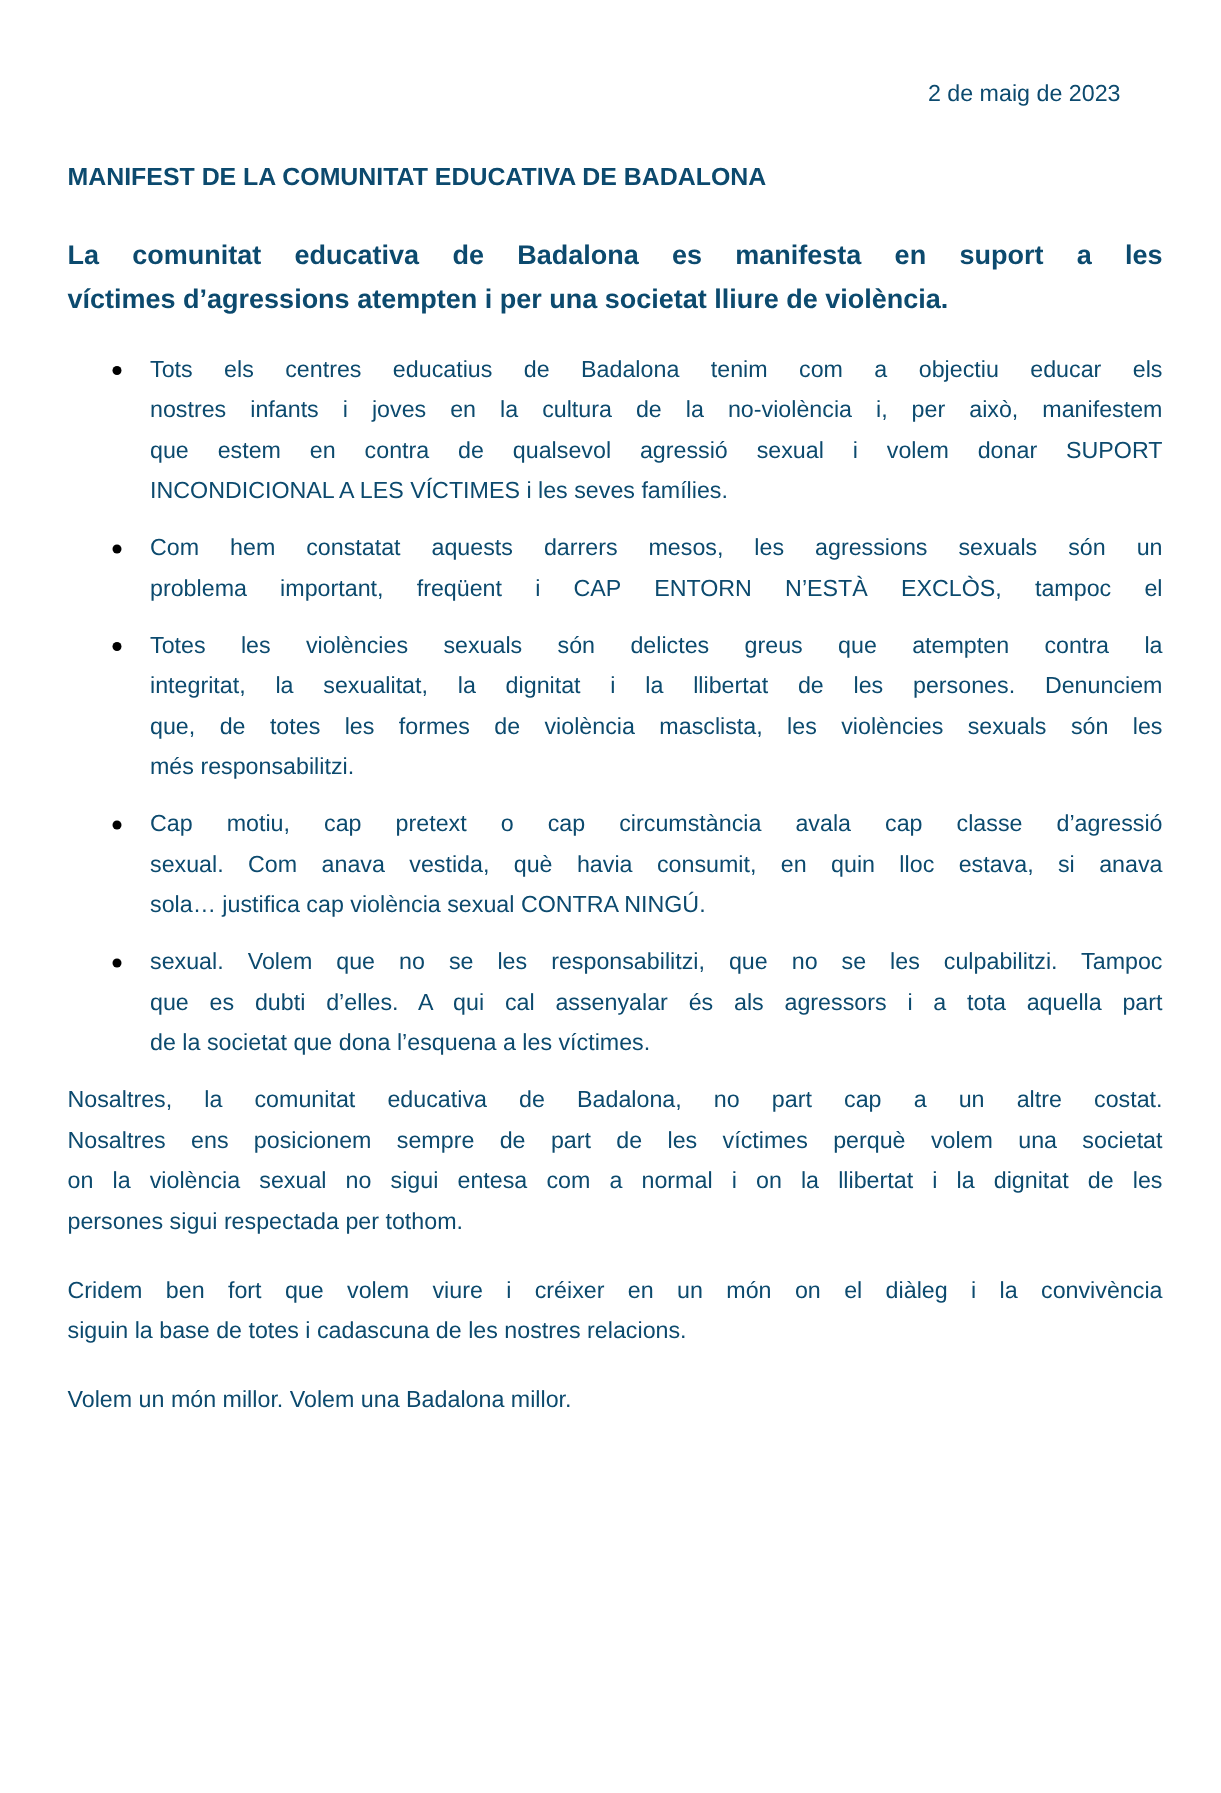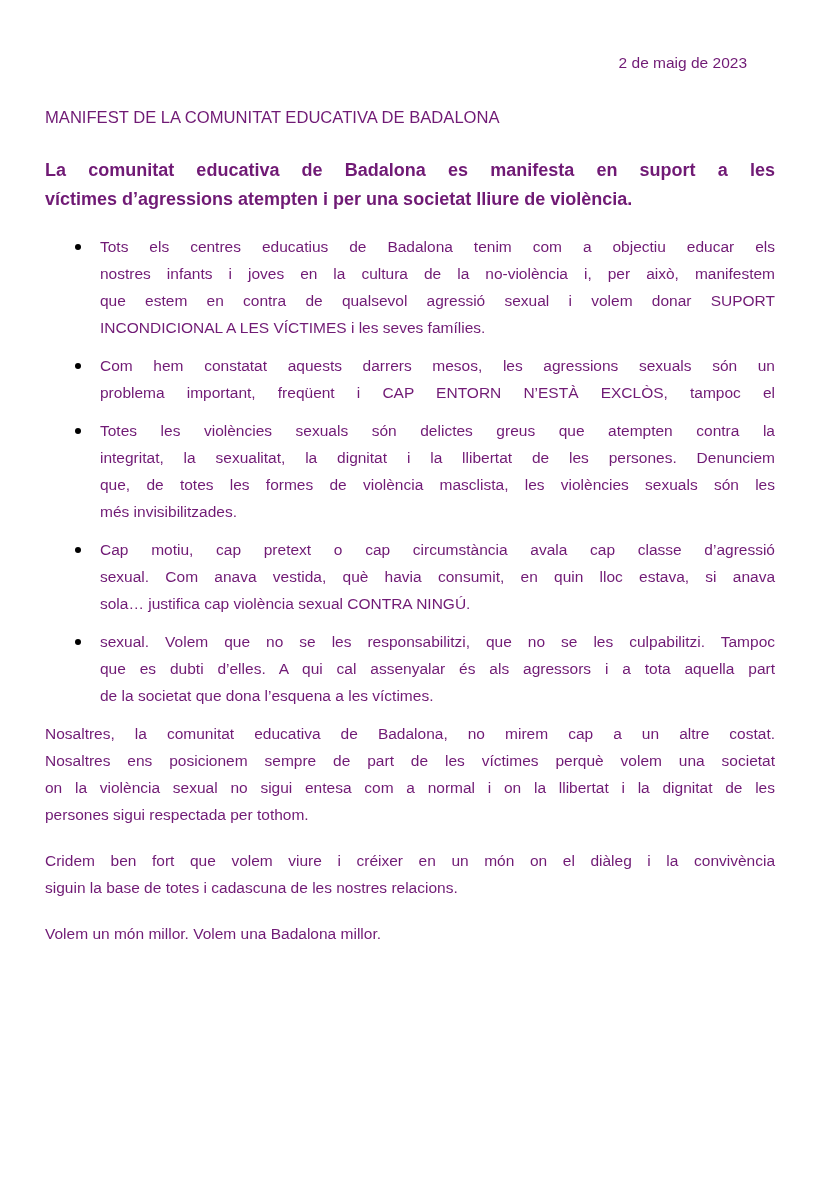--- a/index.html
+++ b/index.html
@@ -6,37 +6,37 @@
     margin: 0;
     padding: 0;
     background: #ffffff;
   }
   .page {
     position: relative;
     width: 814px;
     height: 1195px;
     box-sizing: border-box;
     background: #ffffff;
-    color: #701a75;
+    color: #0c4a6e;
     padding: 52px 39px 0 45px;
     font-family: "Liberation Sans", "DejaVu Sans", sans-serif;
     font-size: 15.5px;
     line-height: 27px;
     overflow: hidden;
   }
   .date {
     text-align: right;
     padding-right: 28px;
     line-height: 22px;
   }
   .title {
     margin: 29px 0 0 0;
     font-size: 16.6px;
     line-height: 29px;
-    font-weight: 400;
+    font-weight: 700;
   }
   .subtitle {
     margin-top: 24px;
     font-weight: 700;
     font-size: 18px;
     line-height: 29px;
   }
   .para { margin: 0; }
   .intro { margin-top: 18px; }
   .closing-1 { margin-top: 11px; }
@@ -103,41 +103,41 @@
       <span class="dot"></span>
       <span class="jline">Com hem constatat aquests darrers mesos, les agressions sexuals són un</span>
       <span class="jline">problema important, freqüent i CAP ENTORN N’ESTÀ EXCLÒS, tampoc el</span>
     </li>
 
     <li class="bullet">
       <span class="dot"></span>
       <span class="jline">Totes les violències sexuals són delictes greus que atempten contra la</span>
       <span class="jline">integritat, la sexualitat, la dignitat i la llibertat de les persones. Denunciem</span>
       <span class="jline">que, de totes les formes de violència masclista, les violències sexuals són les</span>
-      <span class="jline last">més invisibilitzades.</span>
+      <span class="jline last">més responsabilitzi.</span>
     </li>
 
     <li class="bullet">
       <span class="dot"></span>
       <span class="jline">Cap motiu, cap pretext o cap circumstància avala cap classe d’agressió</span>
       <span class="jline">sexual. Com anava vestida, què havia consumit, en quin lloc estava, si anava</span>
       <span class="jline last">sola… justifica cap violència sexual CONTRA NINGÚ.</span>
     </li>
 
     <li class="bullet">
       <span class="dot"></span>
       <span class="jline">sexual. Volem que no se les responsabilitzi, que no se les culpabilitzi. Tampoc</span>
       <span class="jline">que es dubti d’elles. A qui cal assenyalar és als agressors i a tota aquella part</span>
       <span class="jline last">de la societat que dona l’esquena a les víctimes.</span>
     </li>
 
   </ul>
 
   <div class="para closing-1">
-    <span class="jline">Nosaltres, la comunitat educativa de Badalona, no mirem cap a un altre costat.</span>
+    <span class="jline">Nosaltres, la comunitat educativa de Badalona, no part cap a un altre costat.</span>
     <span class="jline">Nosaltres ens posicionem sempre de part de les víctimes perquè volem una societat</span>
     <span class="jline">on la violència sexual no sigui entesa com a normal i on la llibertat i la dignitat de les</span>
     <span class="jline last">persones sigui respectada per tothom.</span>
   </div>
 
   <div class="para closing-2">
     <span class="jline">Cridem ben fort que volem viure i créixer en un món on el diàleg i la convivència</span>
     <span class="jline last">siguin la base de totes i cadascuna de les nostres relacions.</span>
   </div>
 

